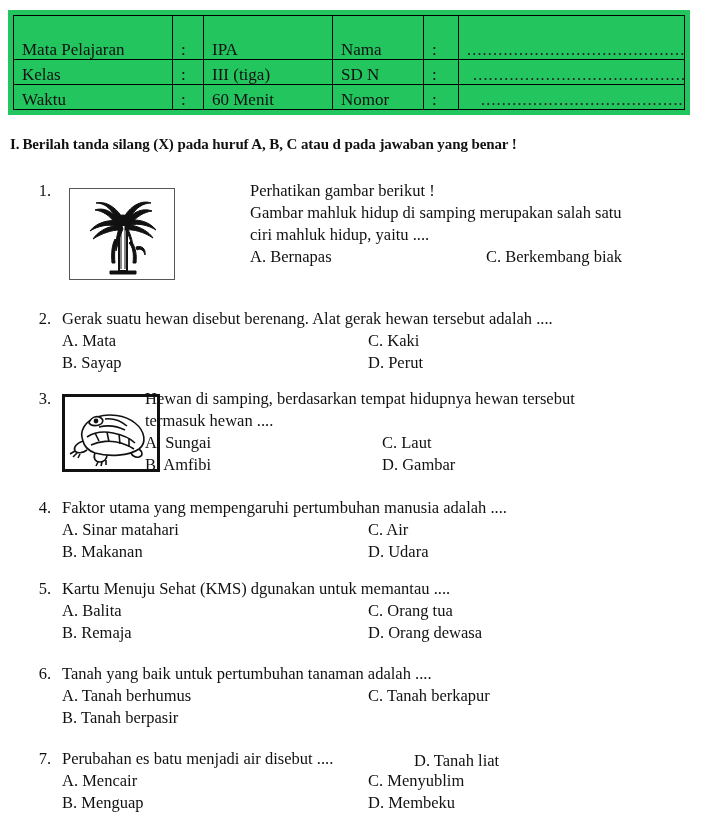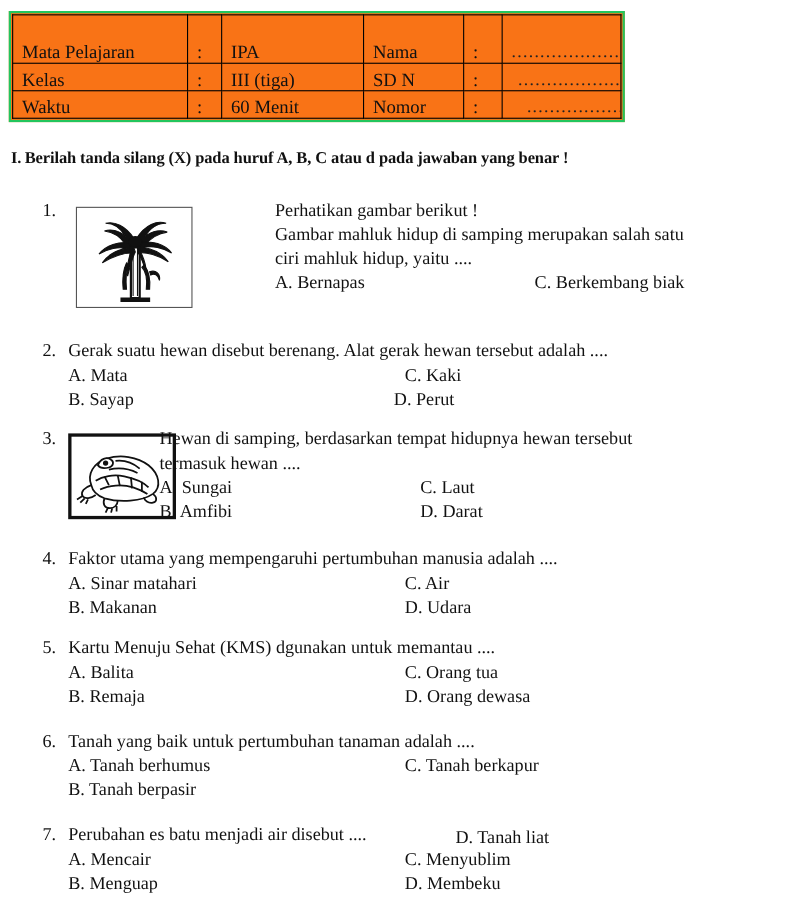--- a/index.html
+++ b/index.html
@@ -14,24 +14,24 @@
     font-family: "Liberation Serif", "DejaVu Serif", serif;
     color: #111111;
     overflow: hidden;
   }
 
   
   .hdr-wrap {
     position: absolute;
     left: 8px;
     top: 10px;
-    width: 560px;
-    border: 2px solid #22c55e;
+    width: 682px;
+    border: 4px solid #22c55e;
     padding: 1px;
-    background: #f97316;
+    background: #22c55e;
     box-sizing: border-box;
   }
   .hdr-table {
     width: 100%;
     border-collapse: collapse;
     border: 1px solid #000;
     table-layout: fixed;
   }
   .hdr-table td {
     border: 1px solid #000;
@@ -198,21 +198,21 @@
   <span class="qnum">2.</span>
   <div class="qbody" style="margin-left:37px; width:648px;">
     <p class="qtext">Gerak suatu hewan disebut berenang. Alat gerak hewan tersebut adalah ....</p>
     <div class="opts">
       <div class="optrow">
         <span class="opt-a">A. Mata</span>
         <span class="opt-c" style="left:306px;">C. Kaki</span>
       </div>
       <div class="optrow">
         <span class="opt-b">B. Sayap</span>
-        <span class="opt-d" style="left:296px;">D. Perut</span>
+        <span class="opt-d" style="left:306px;">D. Perut</span>
       </div>
     </div>
   </div>
 </div>
 
 <div class="q" style="left:25px; top:388px; width:685px;">
   <span class="qnum">3.</span>
 
   <div class="fig-box thick" style="left:37px; top:6px; width:98px; height:78px;">
     <svg width="92" height="72" viewBox="0 0 92 72">
@@ -237,21 +237,21 @@
   <div class="qbody" style="margin-left:120px; width:517px;">
     <p class="qtext">Hewan di samping, berdasarkan tempat hidupnya hewan tersebut</p>
     <p class="qtext">termasuk hewan ....</p>
     <div class="opts">
       <div class="optrow">
         <span class="opt-a">A. Sungai</span>
         <span class="opt-c" style="left:237px;">C. Laut</span>
       </div>
       <div class="optrow">
         <span class="opt-b">B. Amfibi</span>
-        <span class="opt-d" style="left:237px;">D. Darat</span>
+        <span class="opt-d" style="left:237px;">D. Gambar</span>
       </div>
     </div>
   </div>
 </div>
 
 <div class="q" style="left:25px; top:497px; width:685px;">
   <span class="qnum">4.</span>
   <div class="qbody" style="margin-left:37px; width:648px;">
     <p class="qtext">Faktor utama yang mempengaruhi pertumbuhan manusia adalah ....</p>
     <div class="opts">

